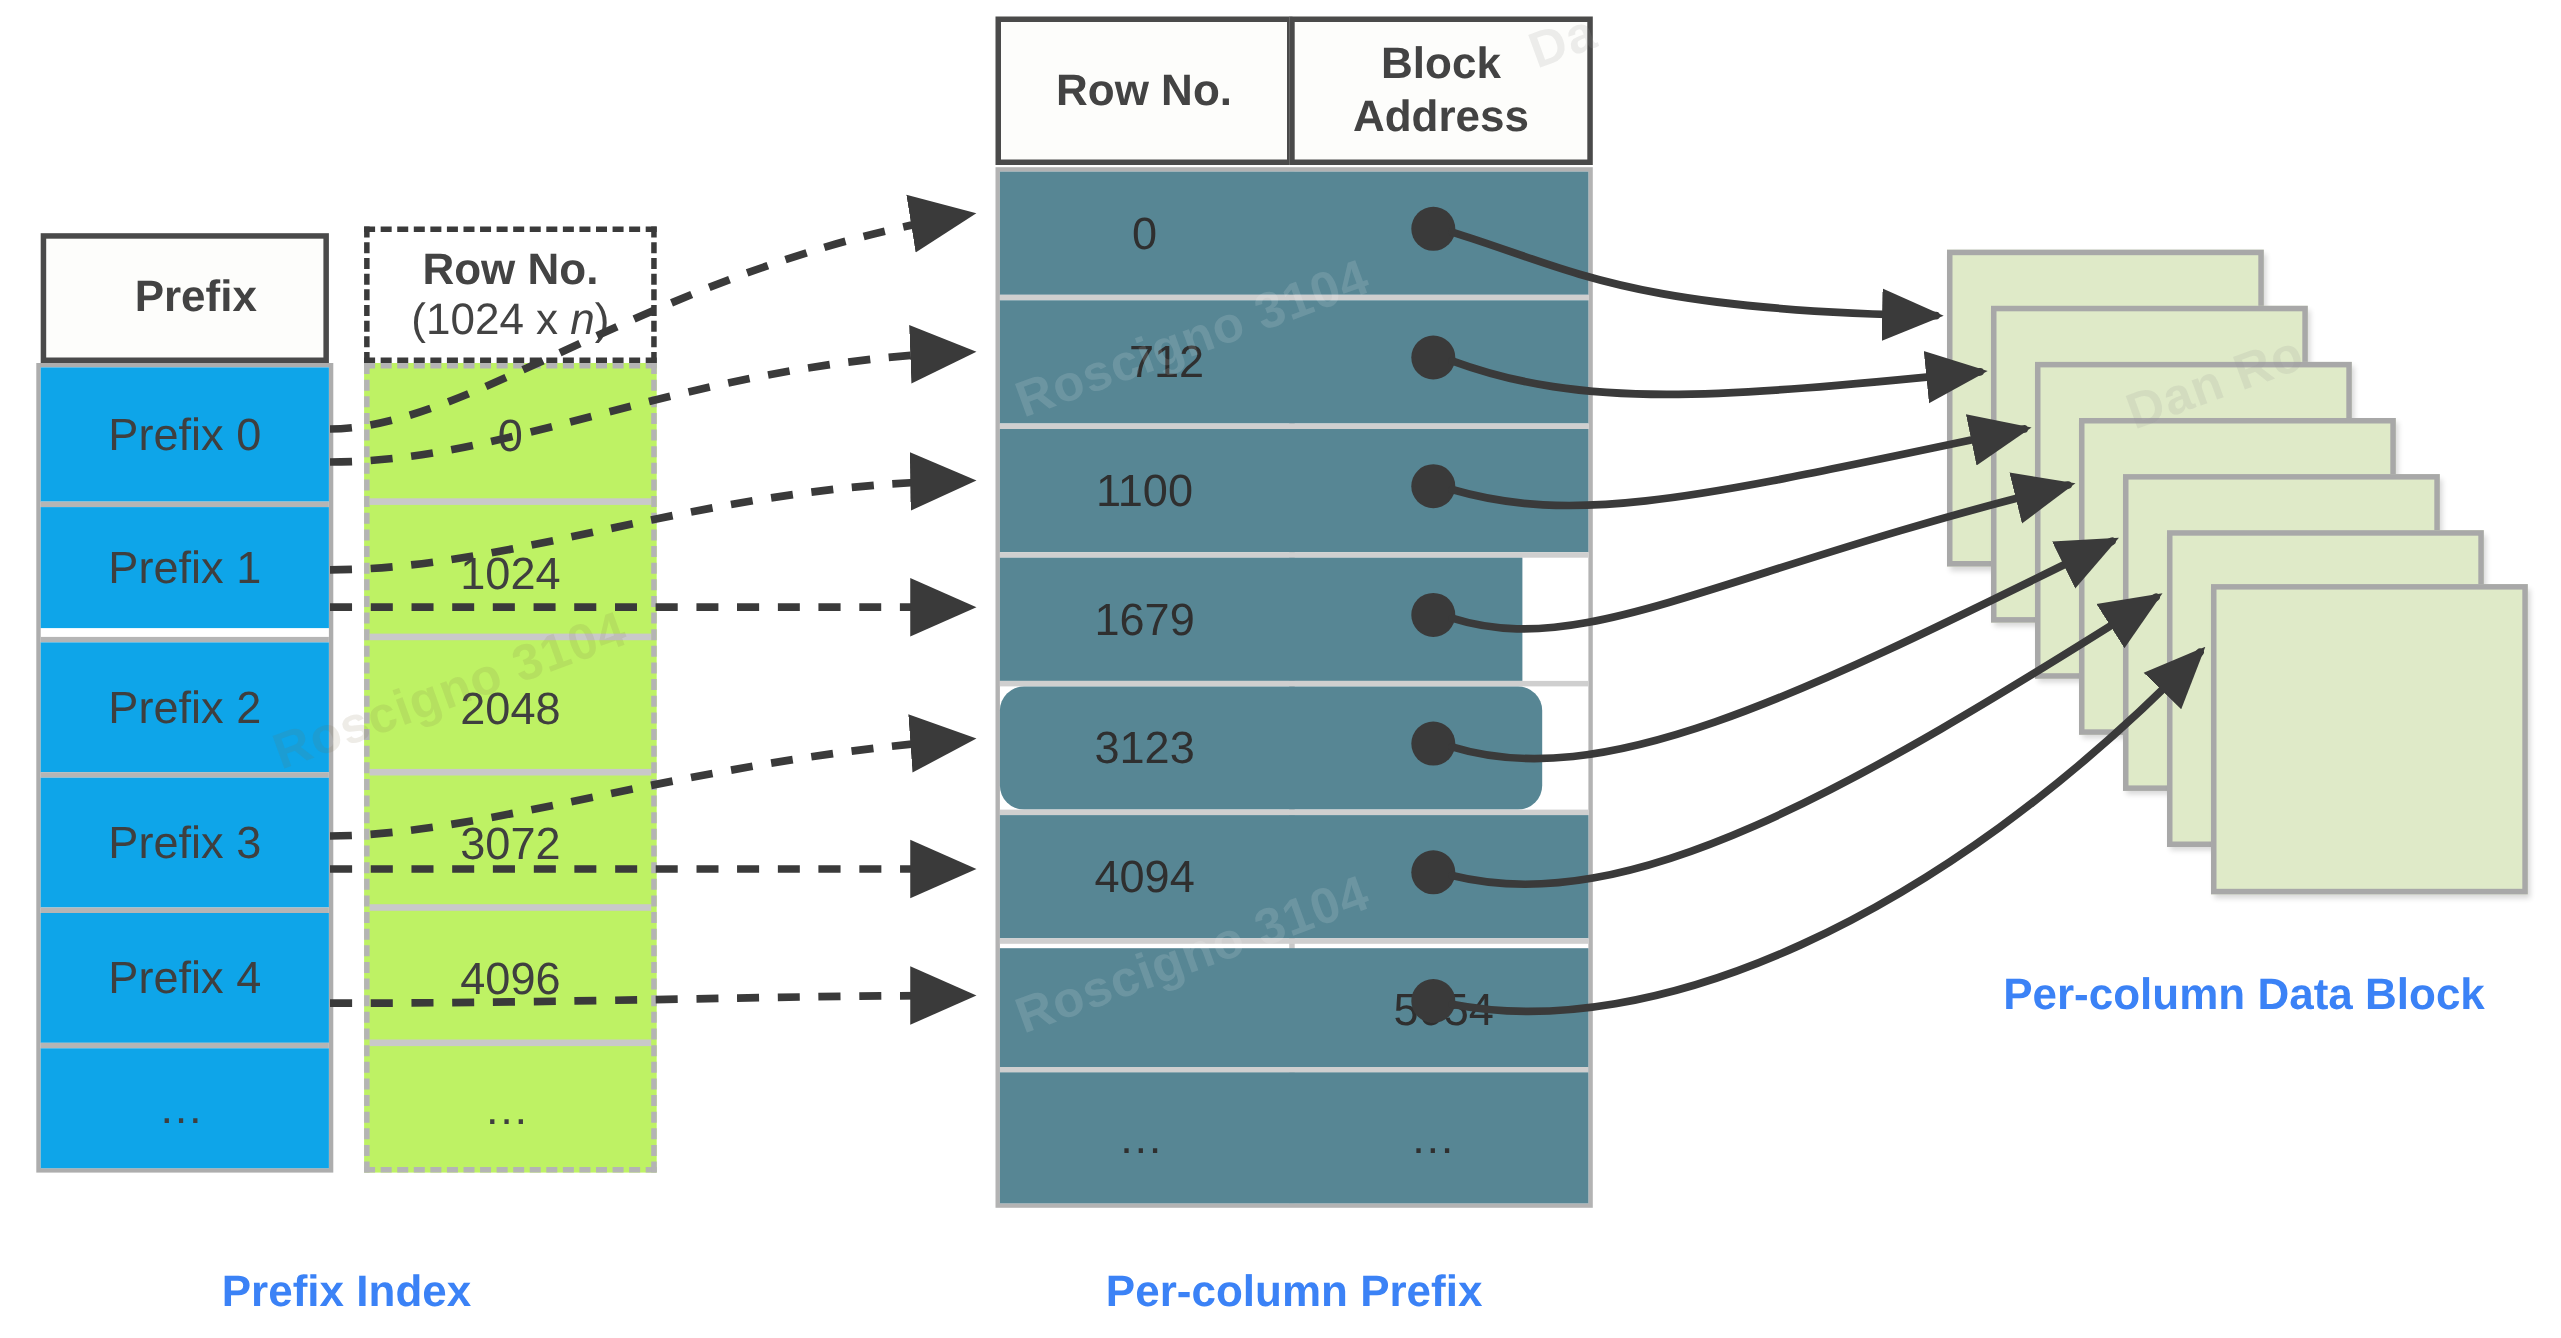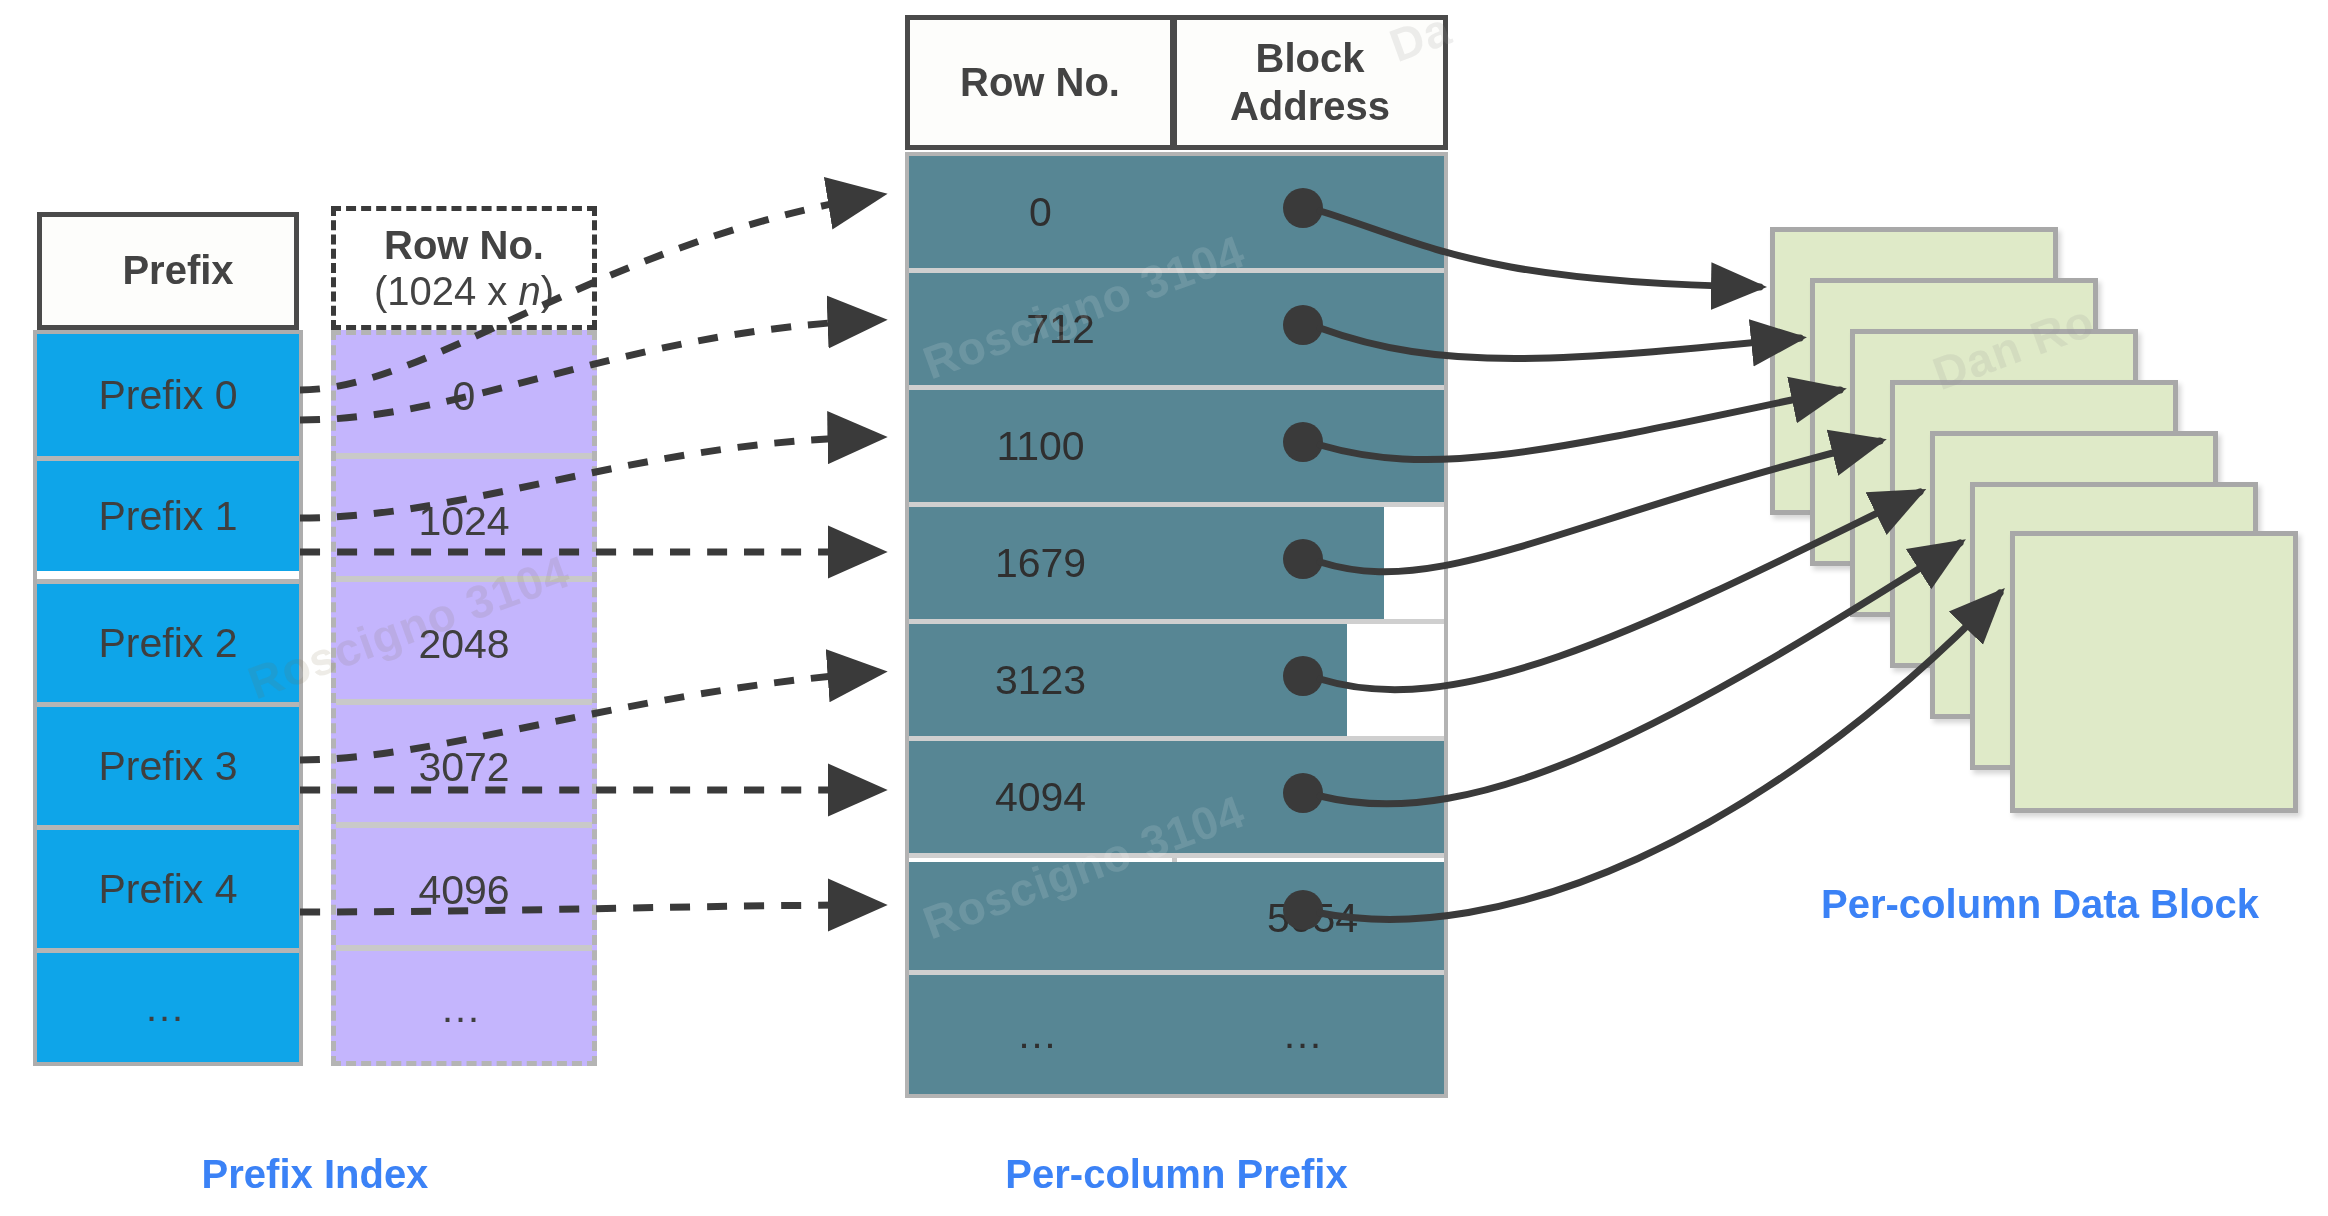--- a/index.html
+++ b/index.html
@@ -80,21 +80,21 @@
     <div class="sep-h" style="top:491px;width:262px;"></div>
     <div class="gcell yellow" style="top:496px;width:262px;height:118px;">
       <span>Prefix 4</span>
       </div>
     <div class="sep-h" style="top:614px;width:262px;"></div>
     <div class="gcell yellow" style="top:619px;width:262px;height:109px;letter-spacing:7px;">
       <span>…</span>
       </div>
   </div>
 
-  <div class="gridtable dashed" style="left:331px;top:330px;width:266px;height:736px;background:#c4b5fd;">
+  <div class="gridtable dashed" style="left:331px;top:330px;width:266px;height:736px;background:#bef264;">
     <div class="gcell" style="top:0px;width:256px;height:122px;">
       <span>0</span>
       </div>
     <div class="sep-h light" style="top:118px;width:256px;height:6px;background:#c9c9c9;"></div>
     <div class="gcell" style="top:127px;width:256px;height:118px;">
       <span>1024</span>
       </div>
     <div class="sep-h light" style="top:241px;width:256px;height:6px;background:#c9c9c9;"></div>
     <div class="gcell" style="top:250px;width:256px;height:118px;">
       <span>2048</span>
@@ -140,21 +140,21 @@
     <div class="gcell teal" style="top:234px;width:535px;height:112px;justify-content:flex-start;">
       <span style="display:inline-block;width:263px;text-align:center;">1100</span>
       </div>
     <div class="sep-h" style="top:346px;width:535px;background:#cfcfcf;"></div>
 
     <div class="gcell teal" style="top:351px;width:475px;height:112px;justify-content:flex-start;align-items:center;">
       <span style="display:inline-block;width:263px;text-align:center;">1679</span>
       </div>
     <div class="sep-h" style="top:463px;width:535px;background:#cfcfcf;"></div>
 
-    <div class="gcell teal" style="top:468px;width:438px;height:112px;justify-content:flex-start;">
+    <div class="gcell teal" style="top:468px;width:493px;height:112px;justify-content:flex-start;border-radius:22px;">
       <span style="display:inline-block;width:263px;text-align:center;">3123</span>
       </div>
     <div class="sep-h" style="top:580px;width:535px;background:#cfcfcf;"></div>
 
     <div class="gcell teal" style="top:585px;width:535px;height:112px;justify-content:flex-start;">
       <span style="display:inline-block;width:263px;text-align:center;">4094</span>
       </div>
     <div class="sep-h" style="top:697px;width:535px;background:#cfcfcf;"></div>
 
     <div class="gcell teal" style="top:706px;width:535px;height:113px;justify-content:flex-end;">

